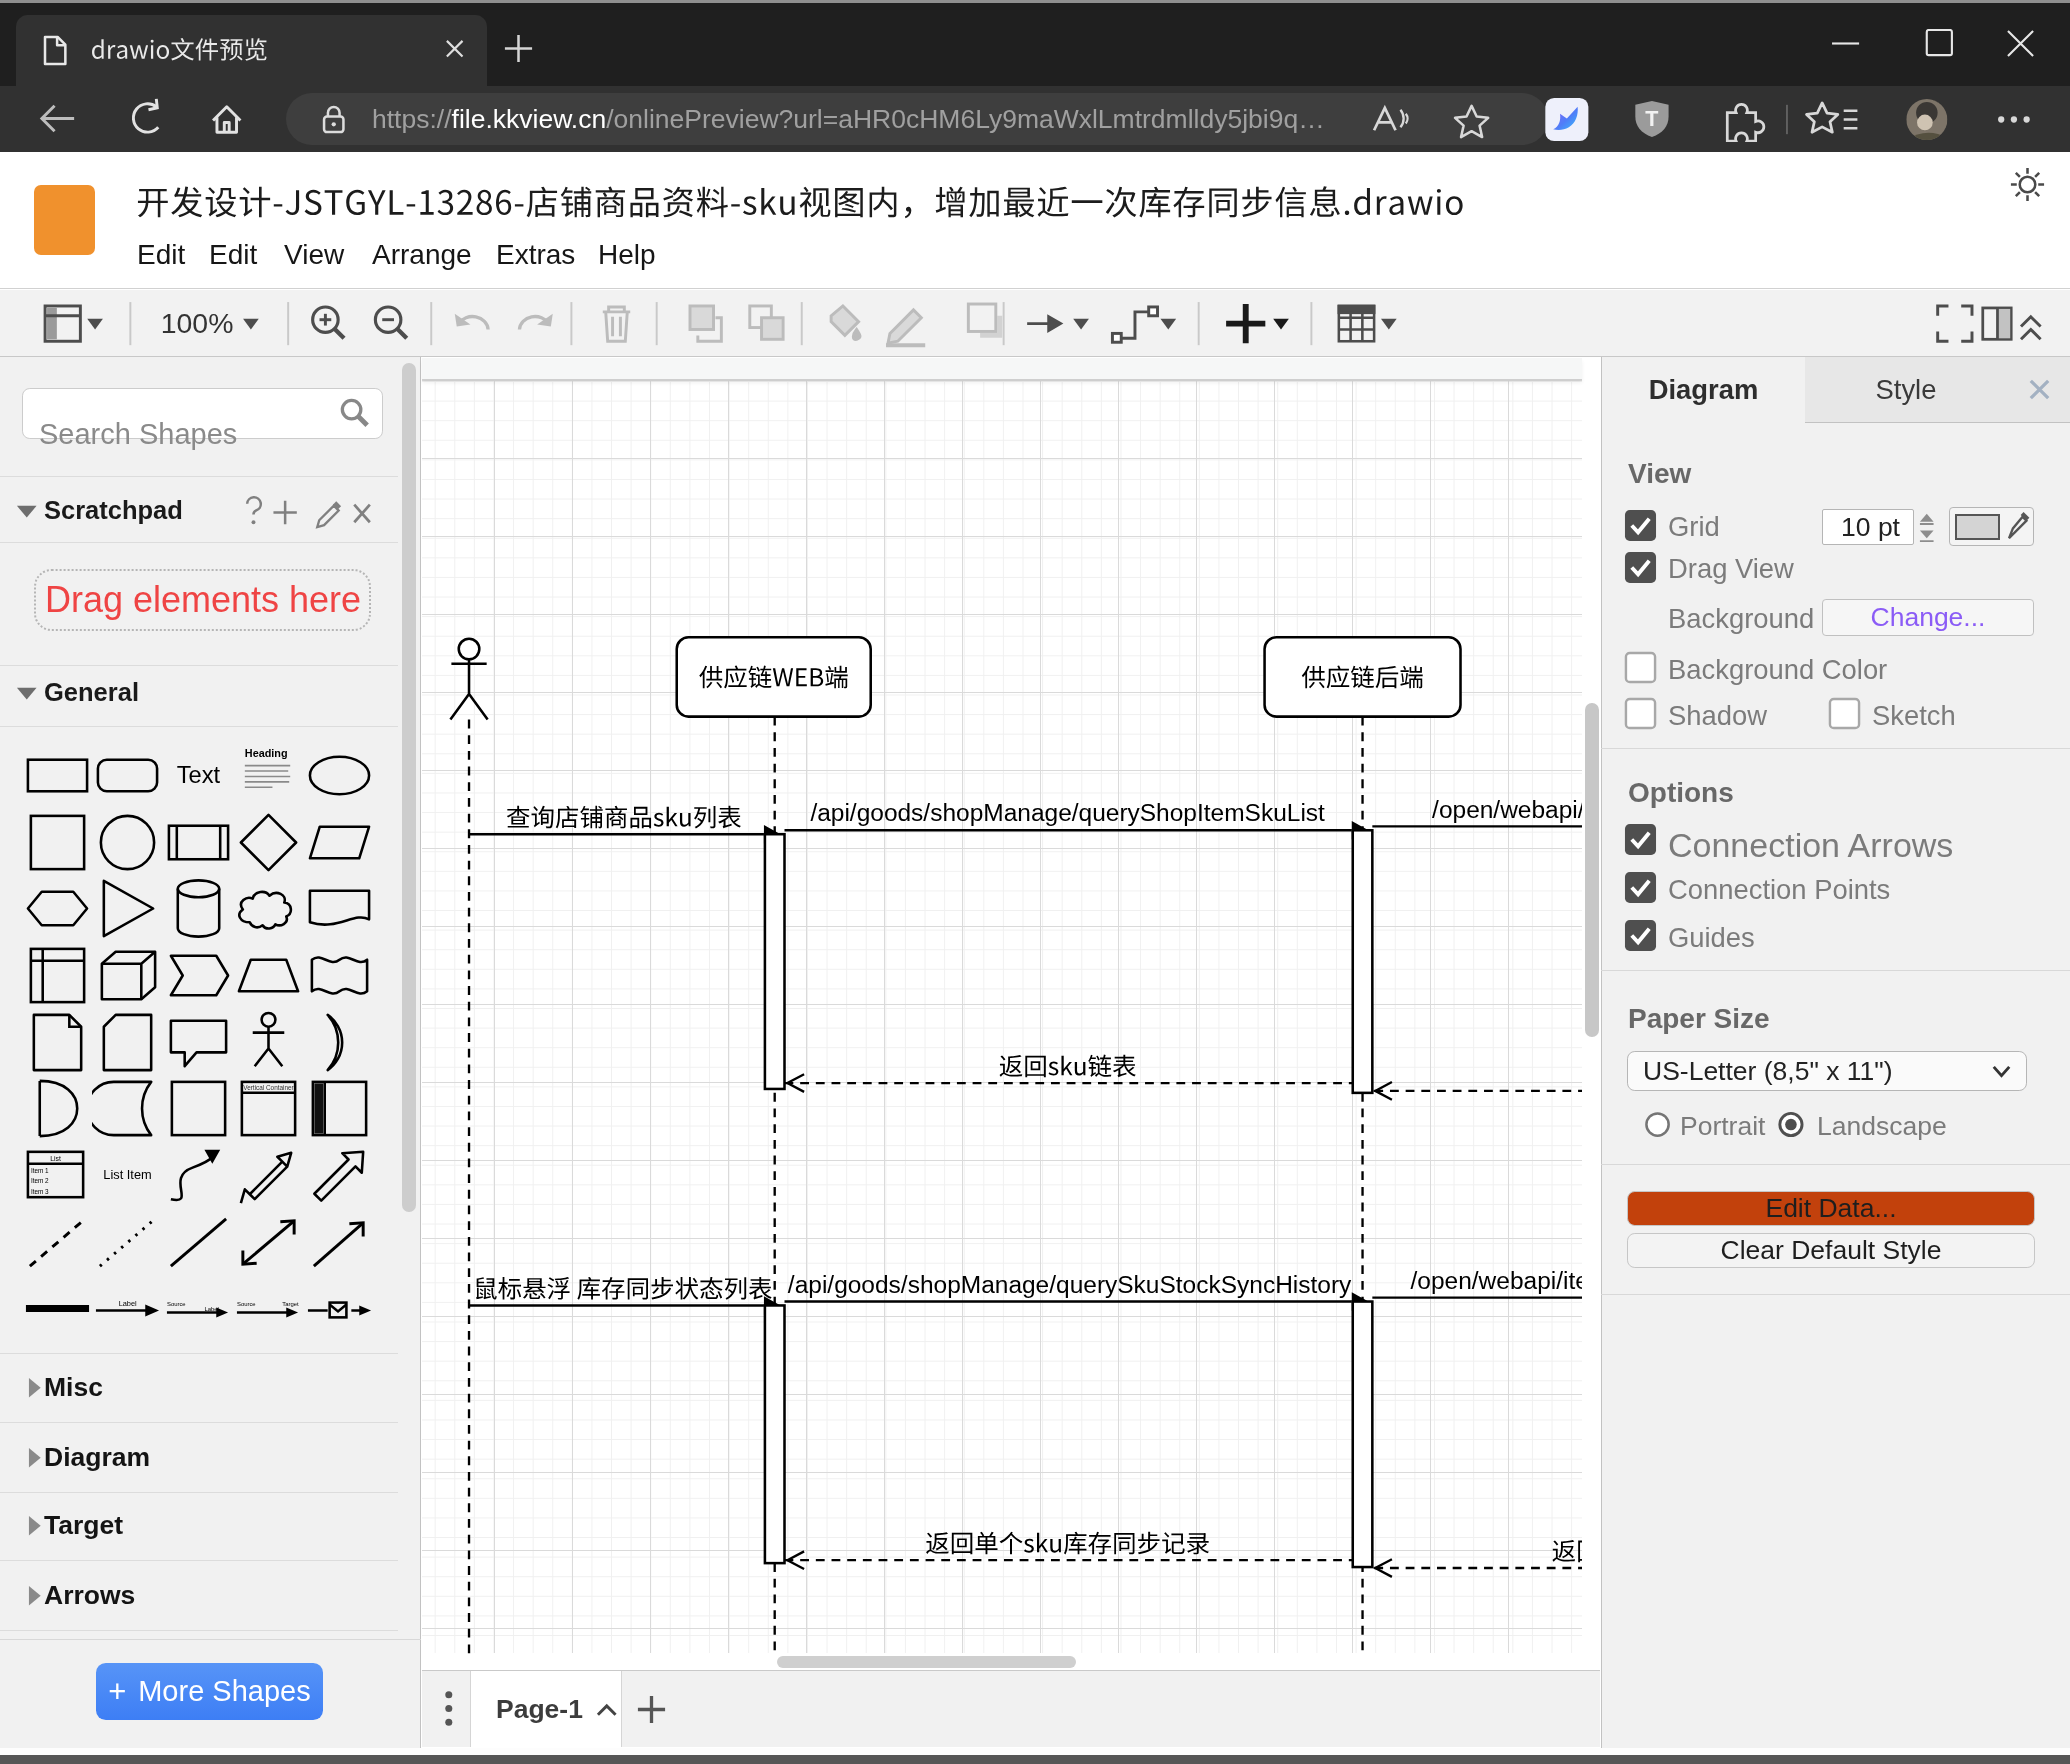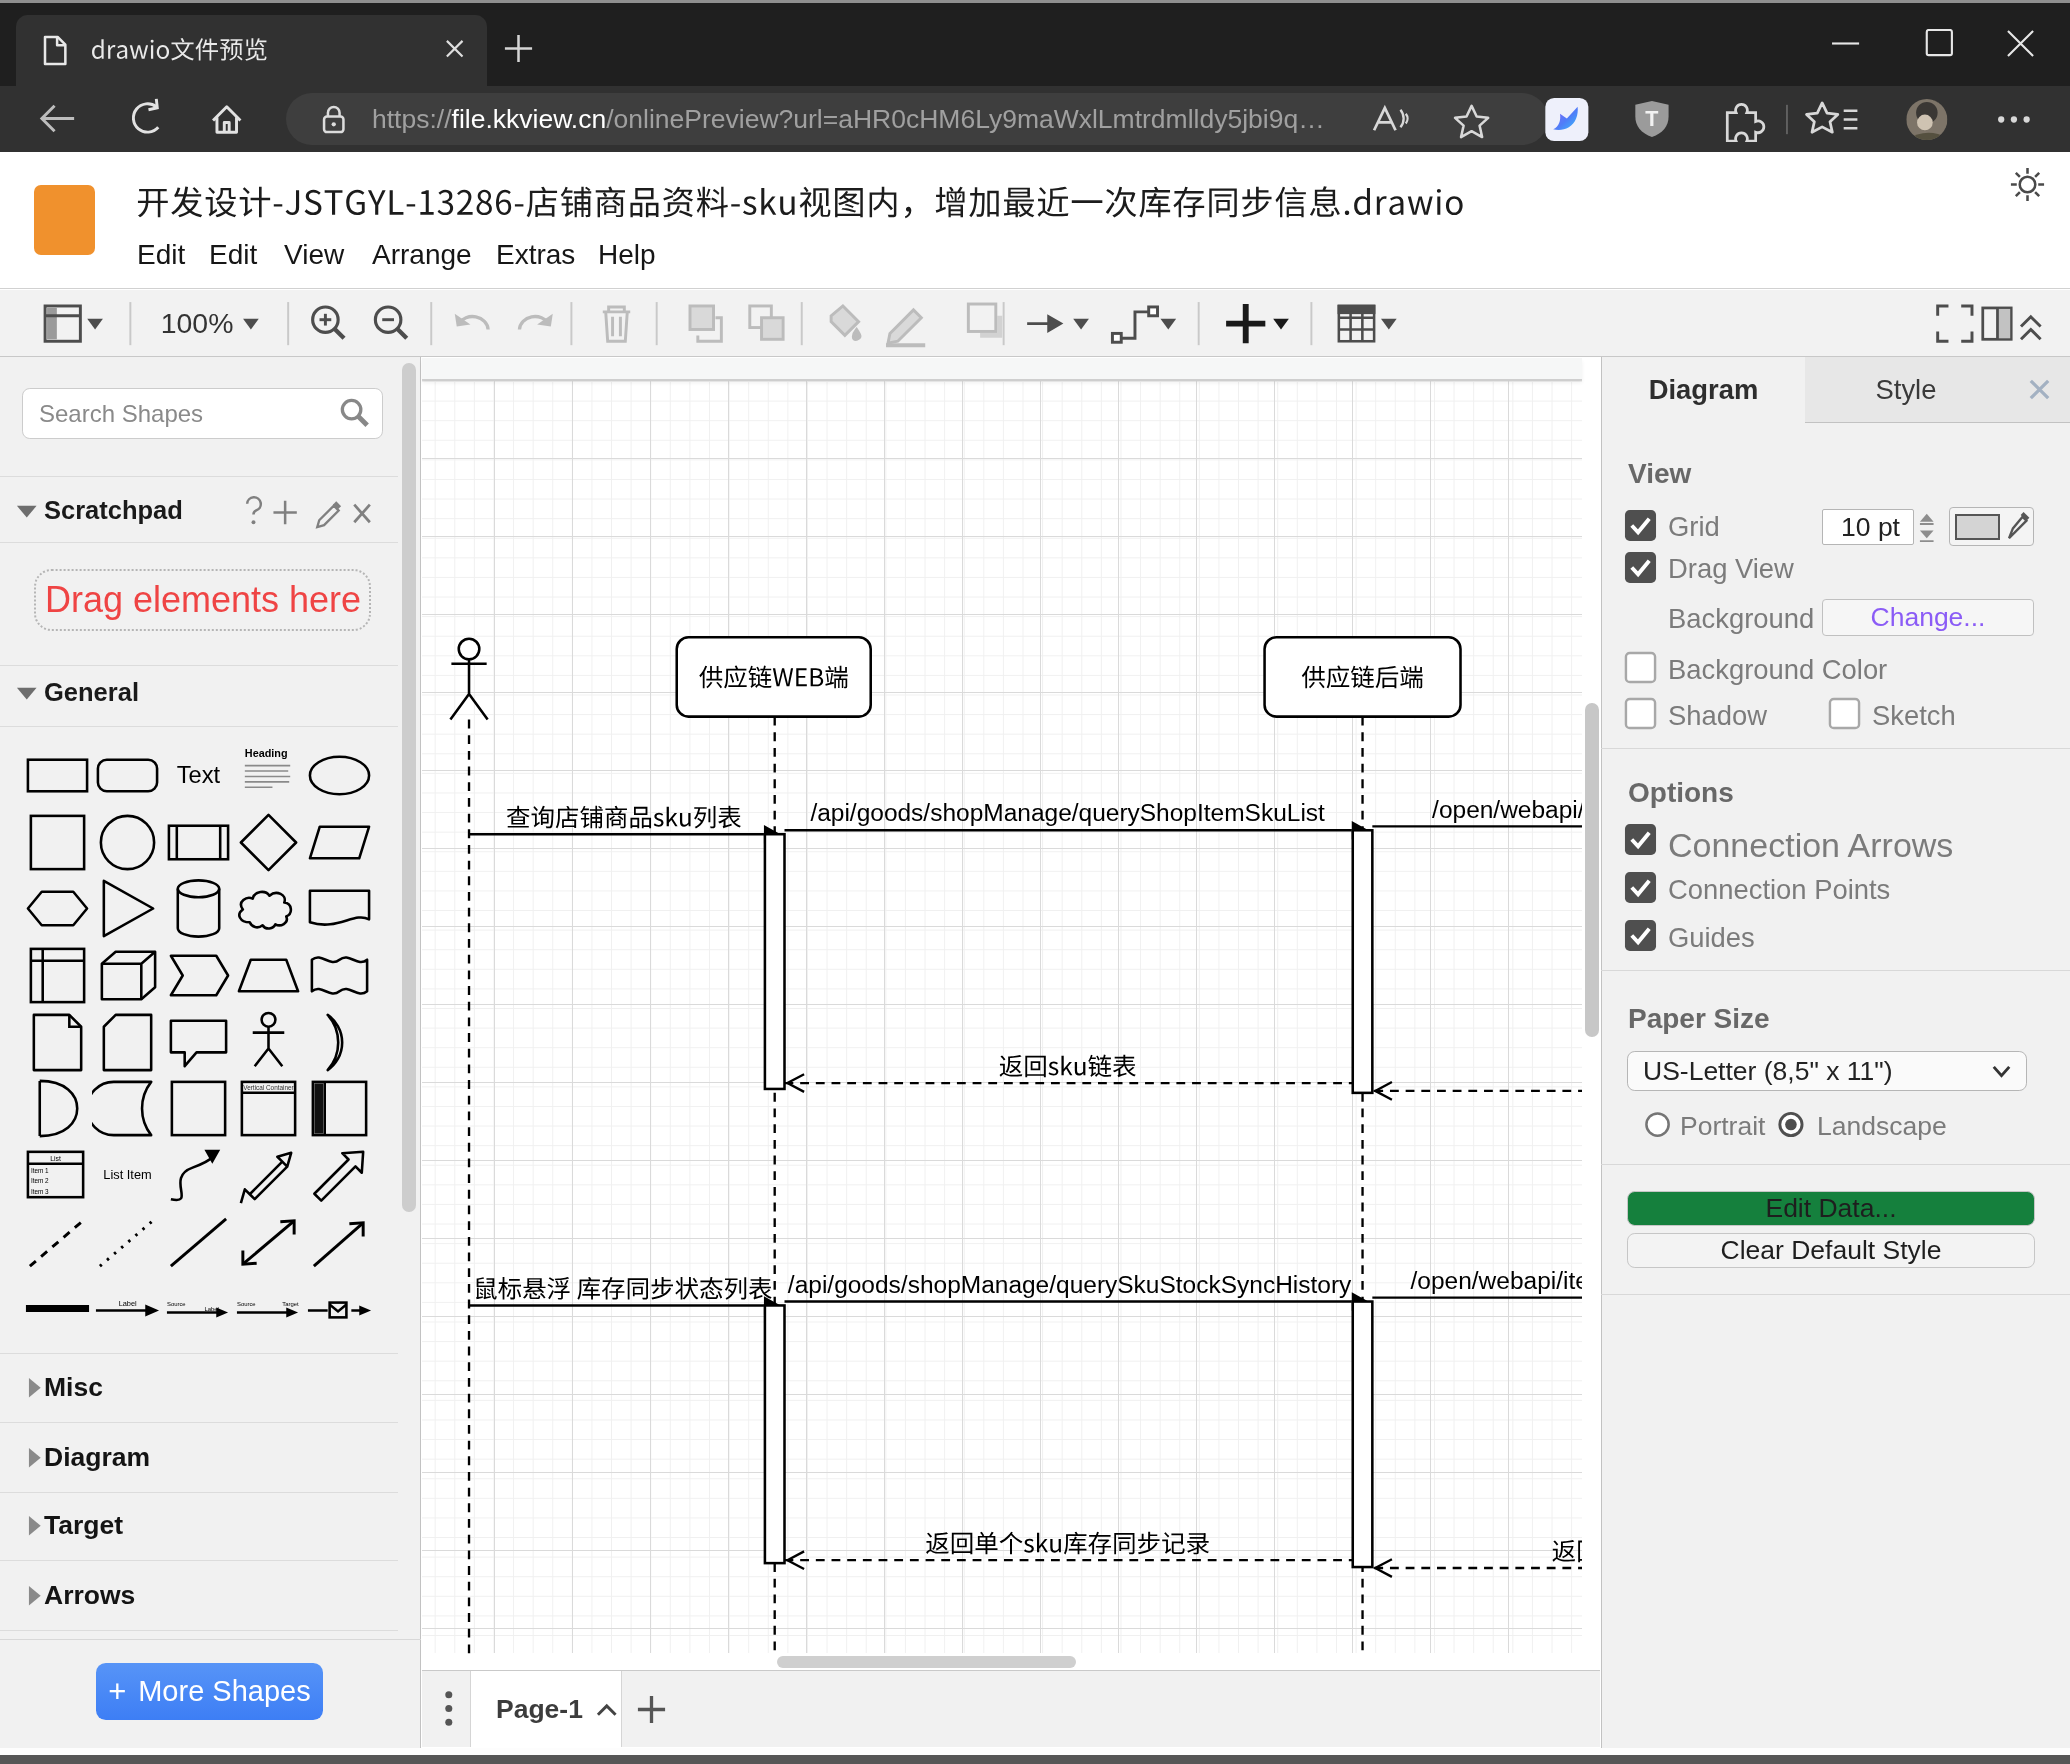--- a/index.html
+++ b/index.html
@@ -187,21 +187,21 @@
       <rect x="2038" y="315" width="13" height="30" fill="#c2c2c2" stroke="none"></rect>
       <path d="M2038 314 V346" stroke="#4d4d4d"></path>
     </g>
     <g stroke="#4d4d4d" stroke-width="3" fill="none">
       <path d="M2062 333 L2072 323 L2082 333 M2062 346 L2072 336 L2082 346"></path>
     </g>
   </svg>
 <div class="abs" style="left:0;top:357px;width:421px;height:1391px;background:#f1f1f1;border-right:1px solid #c2c2c2"></div>
 <div class="abs" style="left:402px;top:363px;width:13.7px;height:849px;background:#cdcdcd;border-radius:6.9px"></div>
 <div class="abs" style="left:21.6px;top:388px;width:361px;height:51px;background:#fff;border:1px solid #ccc;border-radius:7.8px"></div>
-<div class="abs" style="left:39px;top:388px;height:51px;line-height:51px;font-size:24px;color:#8a8a8a">Search Shapes</div>
+<div class="abs" style="left:39px;top:409px;height:51px;line-height:51px;font-size:29px;color:#8a8a8a">Search Shapes</div>
 <svg class="abs" style="left:337px;top:396px" width="35" height="35" viewBox="0 0 36 36">
 <circle cx="15" cy="14" r="9.5" fill="none" stroke="#888" stroke-width="3.4"></circle>
     <path d="M22 21 L31 30" stroke="#888" stroke-width="5"></path>
   </svg>
 <div class="abs" style="left:0px;top:476px;width:398px;height:1px;background:#dcdcdc"></div>
 <svg class="abs" style="left:13.7px;top:498px" width="25.5" height="25.5" viewBox="0 0 26 26">
     <path d="M3 8 L13 20 L23 8 Z" fill="#6e6e6e"></path>
   </svg>
 <div class="abs" style="left:44px;top:496px;font-size:25.5px;font-weight:bold;color:#1a1a1a">Scratchpad</div>
 <svg class="abs" style="left:239px;top:494px" width="139" height="37" viewBox="0 0 142 38">
@@ -554,17 +554,17 @@
     <path d="M8 7 L16 16 L24 7" fill="none" stroke="#333" stroke-width="3"></path>
   </svg>
 <svg class="abs" style="left:1641px;top:1111px" width="412" height="29" viewBox="0 0 420 30">
 <circle cx="14" cy="14" r="11.5" fill="#fff" stroke="#757575" stroke-width="2.6"></circle>
 <circle cx="152" cy="14" r="11.5" fill="#fff" stroke="#4f4f4f" stroke-width="3"></circle>
 <circle cx="152" cy="14" r="6" fill="#4f4f4f"></circle>
   </svg>
 <div class="abs" style="left:1680px;top:1111px;font-size:26.5px;color:#7b7b7b;white-space:nowrap">Portrait</div>
 <div class="abs" style="left:1817px;top:1111px;font-size:26.5px;color:#7b7b7b;white-space:nowrap">Landscape</div>
 <div class="abs" style="left:1601px;top:1164px;width:469px;height:1px;background:#d8d8d8"></div>
-<div class="abs" style="left:1627px;top:1191px;width:408px;height:35px;background:#15803d;border:1px solid #c6c6c6;border-radius:7.8px;line-height:33px;text-align:center;font-size:26.5px;color:#1e1e1e">Edit Data...</div>
+<div class="abs" style="left:1627px;top:1191px;width:408px;height:35px;background:#c2410c;border:1px solid #c6c6c6;border-radius:7.8px;line-height:33px;text-align:center;font-size:26.5px;color:#1e1e1e">Edit Data...</div>
 <div class="abs" style="left:1627px;top:1233px;width:408px;height:35px;background:#f3f3f3;border:1px solid #c6c6c6;border-radius:7.8px;line-height:33px;text-align:center;font-size:26.5px;color:#1e1e1e">Clear Default Style</div>
 <div class="abs" style="left:1601px;top:1294px;width:469px;height:1px;background:#d8d8d8"></div>
 <div class="abs" style="left:0;top:1748px;width:2070px;height:7.8px;background:#fdfdfd"></div>
 <div class="abs" style="left:0;top:1755px;width:2070px;height:8.8px;background:#565656"></div>
 
 </body></html>

